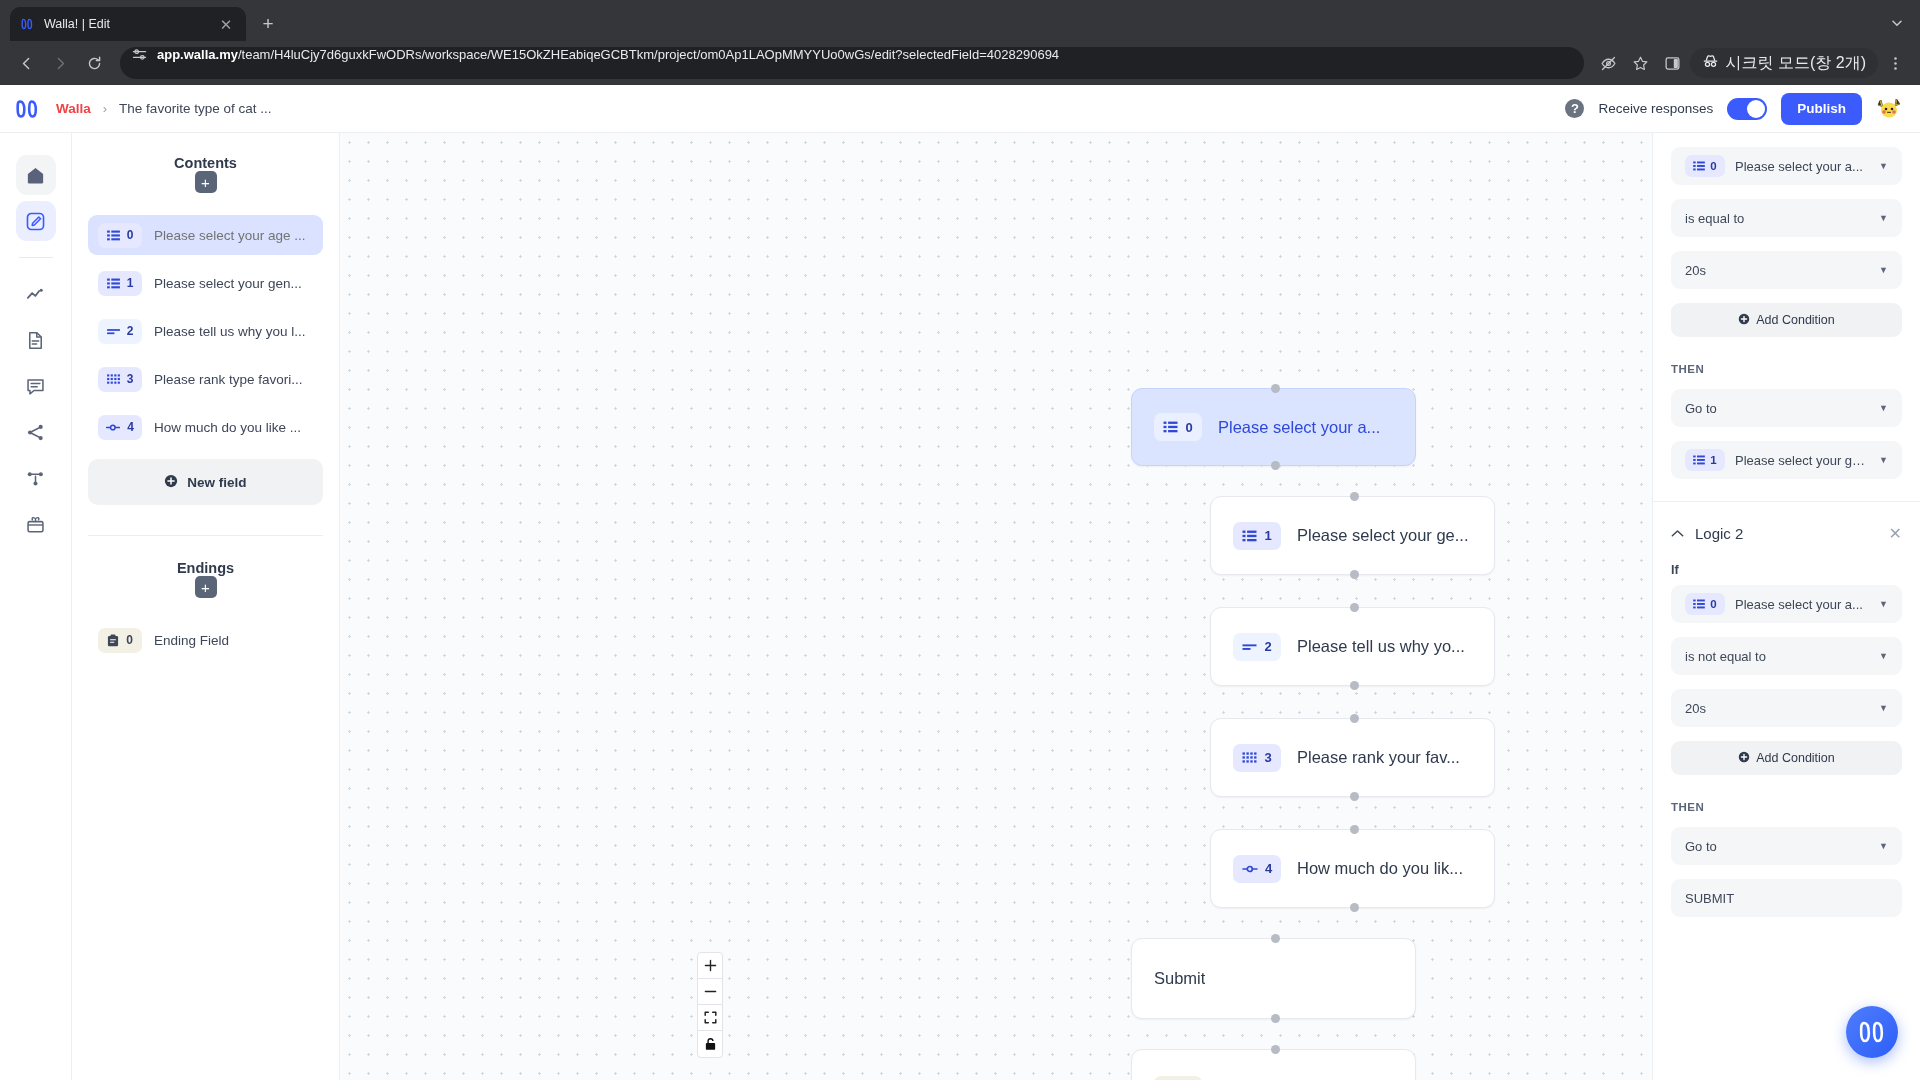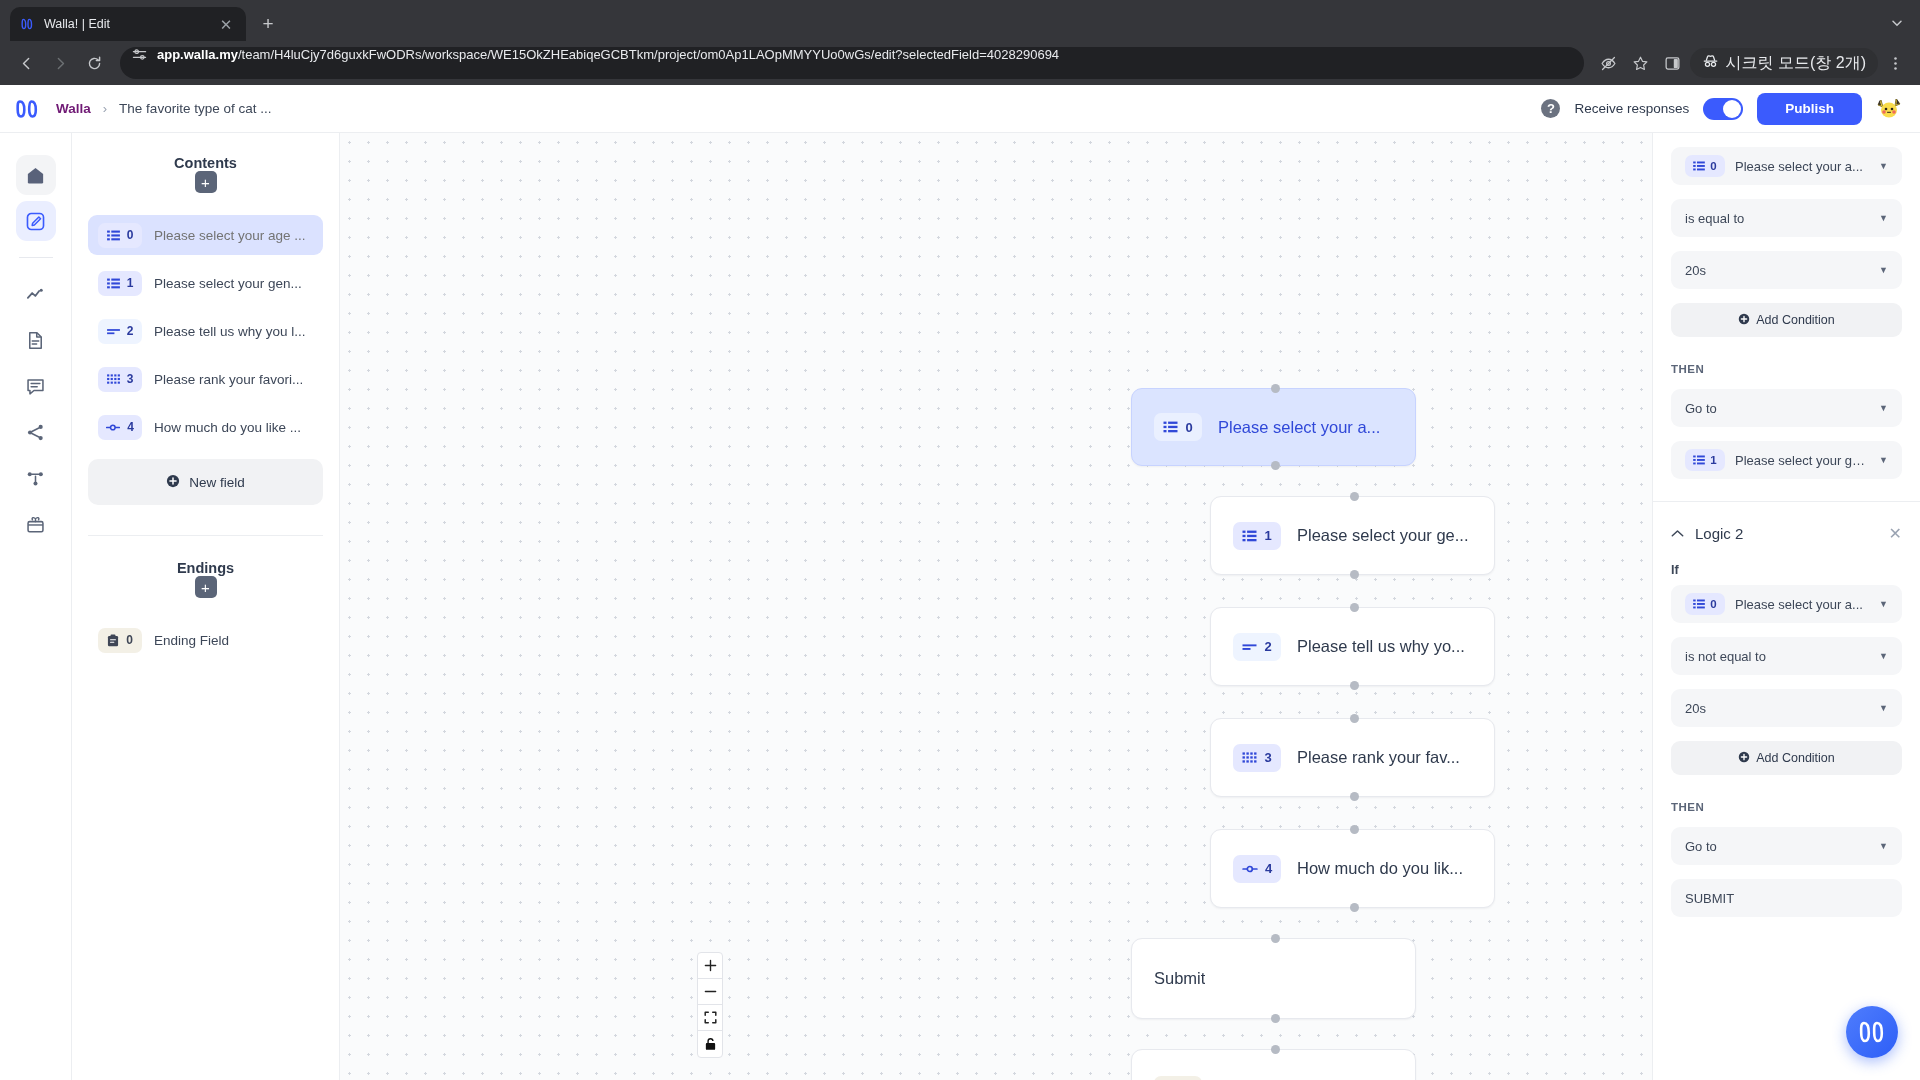--- a/index.html
+++ b/index.html
@@ -34,29 +34,29 @@
   .omnibox .url b { font-weight:700; color:#ffffff; }
   .tb-icon { width:30px;height:30px;border-radius:50%;display:flex;align-items:center;justify-content:center;color:#c6c8cb; flex:none;}
   .incognito-pill { height:30px; border-radius:15px; background:#2f3033; display:flex;align-items:center; gap:7px; padding:0 12px; color:#e8eaed; font-size:16px; white-space:nowrap; }
 
   
   .app { flex:1; background:#fff; display:flex; flex-direction:column; min-height:0; }
   .app-header {
     height:48px; border-bottom:1px solid #eceef1; display:flex; align-items:center; padding:0 18px 0 14px; gap:0; flex:none;
   }
   .brand-logo { width:28px;height:24px; display:flex;align-items:center;justify-content:center; margin-right:14px;}
-  .bc-item { font-size:13.5px; color:#701a75; font-weight:600; }
+  .bc-item { font-size:13.5px; color:#ef4444; font-weight:600; }
   .bc-sep { color:#9aa3b2; font-size:13px; margin:0 12px; }
   .bc-item.muted { color:#3d4758; font-weight:400; }
   .header-right { margin-left:auto; display:flex; align-items:center; gap:14px; }
   .help-icon { width:19px;height:19px;border-radius:50%;background:#6b7280;color:#fff;font-size:13px;font-weight:700;display:flex;align-items:center;justify-content:center; }
   .recv-label { font-size:13.5px; color:#2f3a4d; }
   .toggle { width:40px;height:22px;border-radius:11px;background:#3b5bfd;position:relative; }
   .toggle::after { content:""; position:absolute; right:2px; top:2px; width:18px;height:18px;border-radius:50%;background:#fff; }
-  .publish-btn { height:32px; padding:0 28px; border-radius:8px; background:#3b5bfd; color:#fff; font-size:13.5px; font-weight:700; display:flex;align-items:center; border:none; cursor:pointer;}
+  .publish-btn { height:32px; padding:0 16px; border-radius:8px; background:#3b5bfd; color:#fff; font-size:13.5px; font-weight:700; display:flex;align-items:center; border:none; cursor:pointer;}
   .avatar { width:26px;height:26px; display:flex;align-items:center;justify-content:center; font-size:20px; }
 
   .app-body { flex:1; display:flex; min-height:0; }
 
   
   .rail { width:72px; border-right:1px solid #eceef1; display:flex; flex-direction:column; align-items:center; padding-top:22px; gap:6px; flex:none; background:#fff;}
   .rail-btn { width:40px;height:40px;border-radius:11px;display:flex;align-items:center;justify-content:center; color:#5b6578;}
   .rail-btn.grey { background:#f3f4f6; color:#59627a;}
   .rail-btn.active { background:#eaeeff; color:#3b5bfd;}
   .rail-div { width:34px;height:1px;background:#e7e9ee;margin:10px 0; }
@@ -67,21 +67,21 @@
   .side-title { font-size:14.5px; font-weight:700; color:#2f3a4d; }
   .add-sq { width:22px;height:22px;border-radius:5px;background:#5b6578;color:#fff;display:flex;align-items:center;justify-content:center;font-size:15px;line-height:1; }
   .field-row { height:40px; border-radius:9px; display:flex; align-items:center; padding:0 10px; gap:12px; margin-bottom:8px; }
   .field-row.selected { background:#dbe2ff; }
   .chip { min-width:44px; height:25px; border-radius:7px; display:flex; align-items:center; justify-content:center; gap:7px; padding:0 8px; font-size:12px; font-weight:700; color:#2a3a9e; background:#e5e8ff;}
   .chip.light { background:#eef4ff; }
   .chip.beige { background:#f3f0e6; color:#3f4656; }
   .chip svg { display:block; }
   .field-label { font-size:13.5px; color:#3d4758; white-space:nowrap; overflow:hidden; text-overflow:ellipsis; }
   .field-row.selected .field-label { color:#737373; }
-  .newfield-btn { height:46px;border-radius:10px;background:#f1f2f4;display:flex;align-items:center;justify-content:center;gap:9px;font-size:13.5px;color:#2f3a4d;font-weight:400;margin-top:12px;border:none;width:100%;cursor:pointer;}
+  .newfield-btn { height:46px;border-radius:10px;background:#f1f2f4;display:flex;align-items:center;justify-content:center;gap:9px;font-size:13.5px;color:#2f3a4d;font-weight:700;margin-top:12px;border:none;width:100%;cursor:pointer;}
   .side-sep { height:1px;background:#eceef1;margin:30px 0 24px; }
 
   
   .canvas { flex:1; position:relative; background:#fafbfc; overflow:hidden; min-width:0;}
   .canvas-dots {
     position:absolute; inset:0;
     background-image: radial-gradient(#d3d7de 1.1px, transparent 1.1px);
     background-size: 19px 19px;
   }
   .nodes { position:absolute; inset:0; }
@@ -364,21 +364,21 @@
                   <rect x="7.8" y="4.3" width="2.4" height="2.3"></rect>
                   <rect x="11.6" y="4.3" width="2.4" height="2.3"></rect>
                   <rect x="0" y="8.3" width="2.4" height="2.3"></rect>
                   <rect x="3.9" y="8.3" width="2.4" height="2.3"></rect>
                   <rect x="7.8" y="8.3" width="2.4" height="2.3"></rect>
                   <rect x="11.6" y="8.3" width="2.4" height="2.3"></rect>
                 </g>
               </svg>
             <span>3</span>
           </span>
-          <span class="field-label">Please rank your favori...</span>
+          <span class="field-label">Please rank type favori...</span>
         </div>
 
         <div class="field-row">
           <span class="chip">
             <svg width="14" height="11" viewBox="0 0 15 12">
                 <path d="M0.6 6h3.4M10.4 6h4" stroke="#3048d8" stroke-width="1.7" stroke-linecap="round"></path>
                 <circle cx="7.3" cy="6" r="2.5" fill="none" stroke="#3048d8" stroke-width="1.7"></circle>
               </svg>
             <span>4</span>
           </span>

